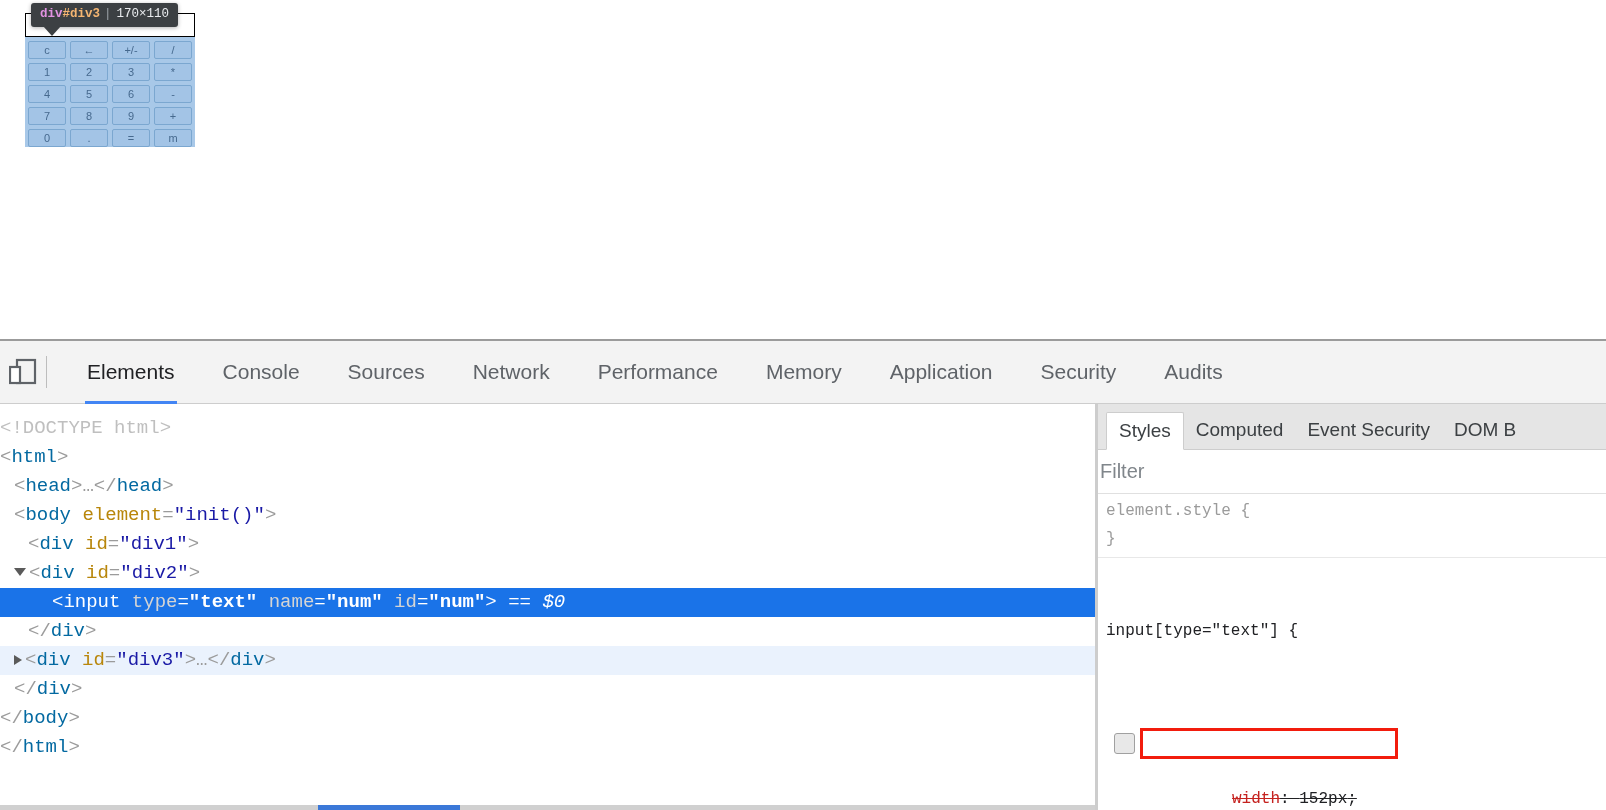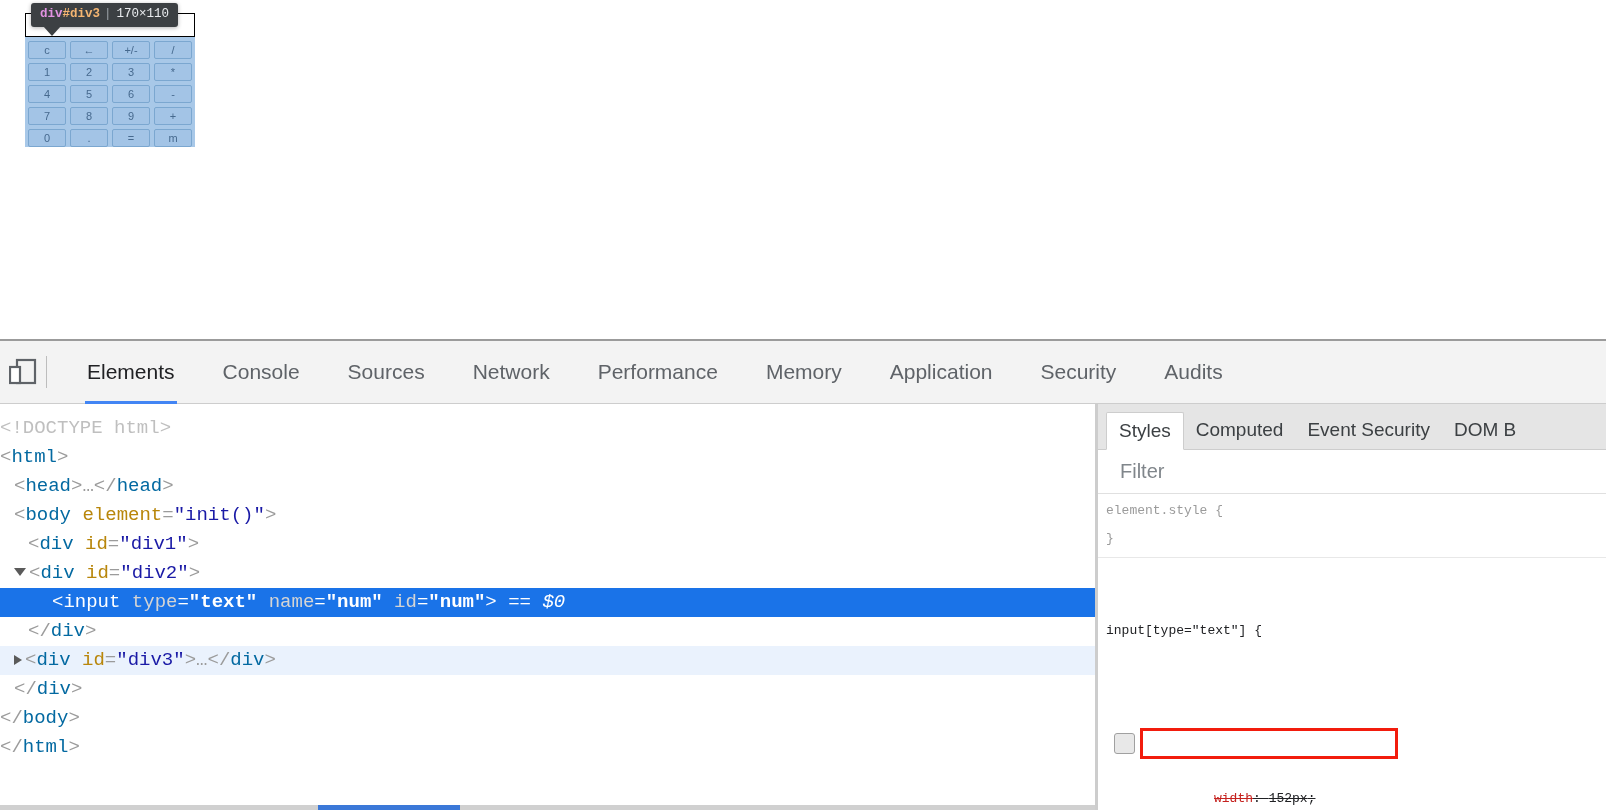--- a/index.html
+++ b/index.html
@@ -267,36 +267,36 @@
     border: 1px solid #cdcdcd;
     border-bottom-color: #ffffff;
     margin-bottom: -1px;
     border-radius: 2px 2px 0 0;
   }
   #styles-filter {
     height: 44px;
     border-bottom: 1px solid #e0e0e0;
     display: flex;
     align-items: center;
-    padding-left: 20px;
+    padding-left: 0;
   }
   #styles-filter input {
     border: 0;
     outline: none;
     font-size: 20px;
     font-family: "Liberation Sans", sans-serif;
     color: #5f6368;
     width: 95%;
     background: transparent;
   }
   #styles-filter input::placeholder { color: #80868b; }
 
   .rule-block {
     font-family: "Liberation Mono", monospace;
-    font-size: 13px;
+    font-size: 16px;
     line-height: 28px;
     padding: 3px 8px 4px 8px;
     border-bottom: 1px solid #e8e8e8;
     white-space: pre;
   }
   .sel-muted { color: #9b9b9b; }
   .sel-dark  { color: #202124; }
   .prop      { color: #c5221f; }
   .pval      { color: #202124; }
   .decl      { position: relative; padding-left: 30px; }

